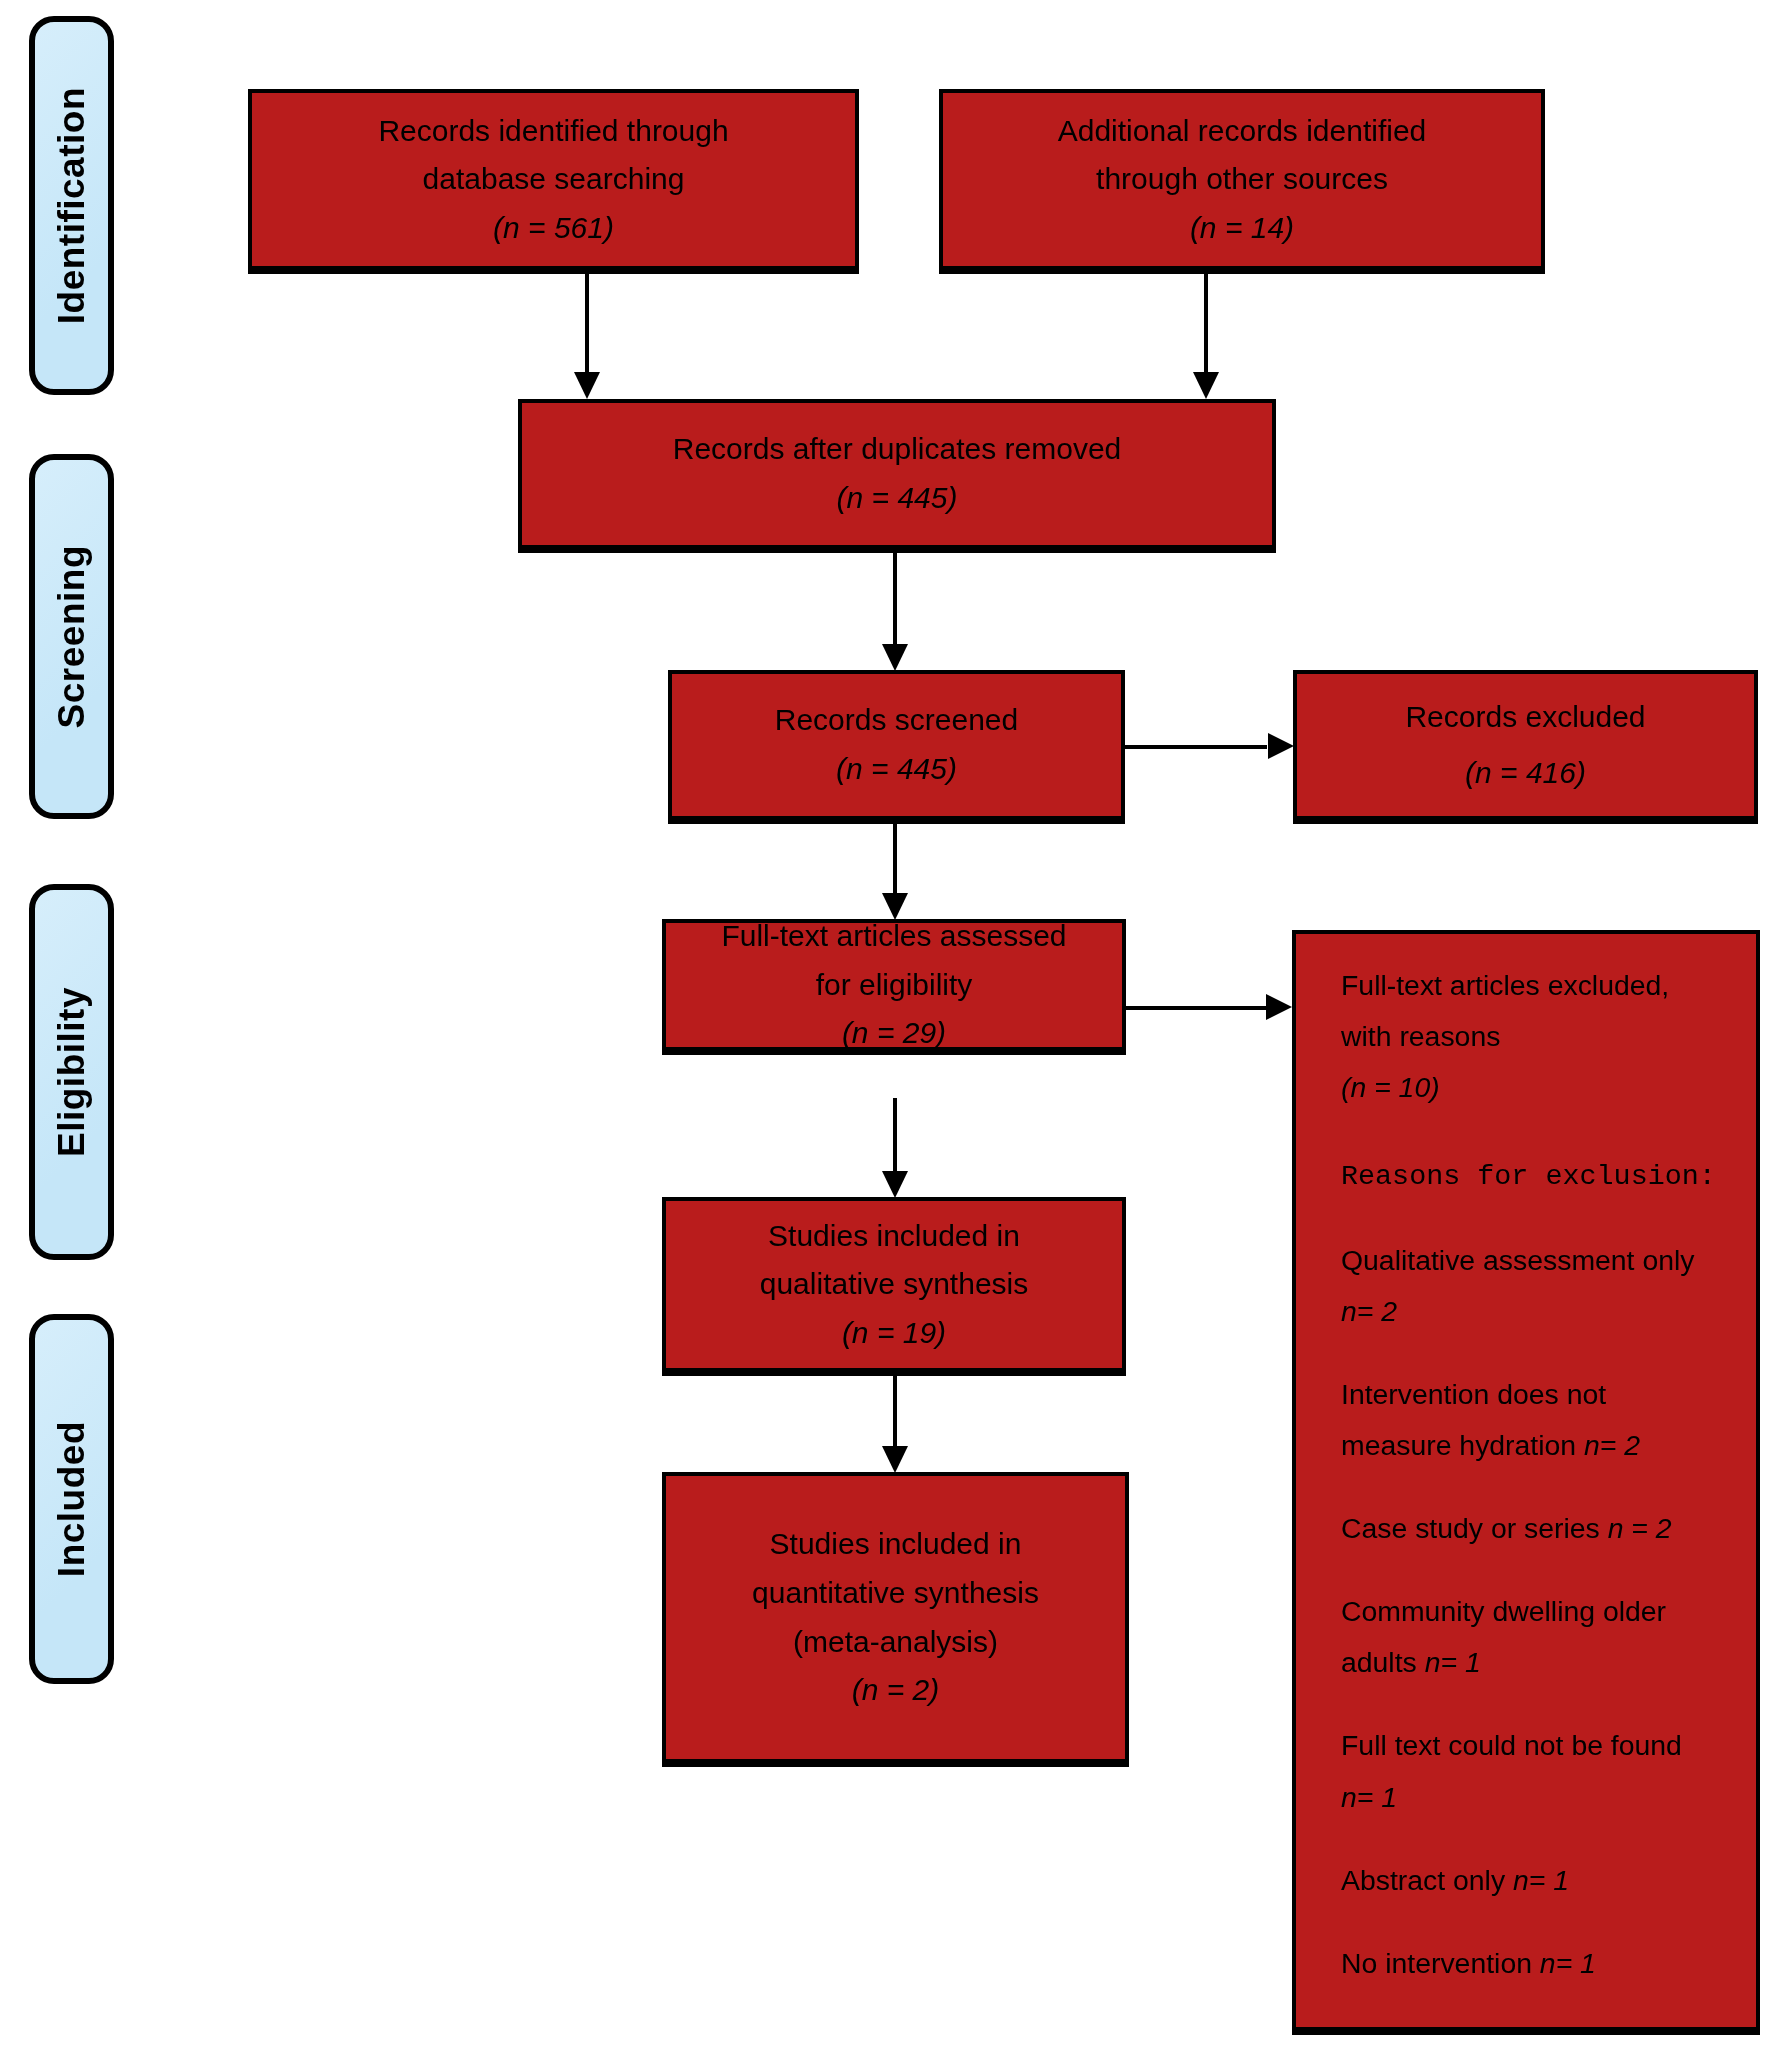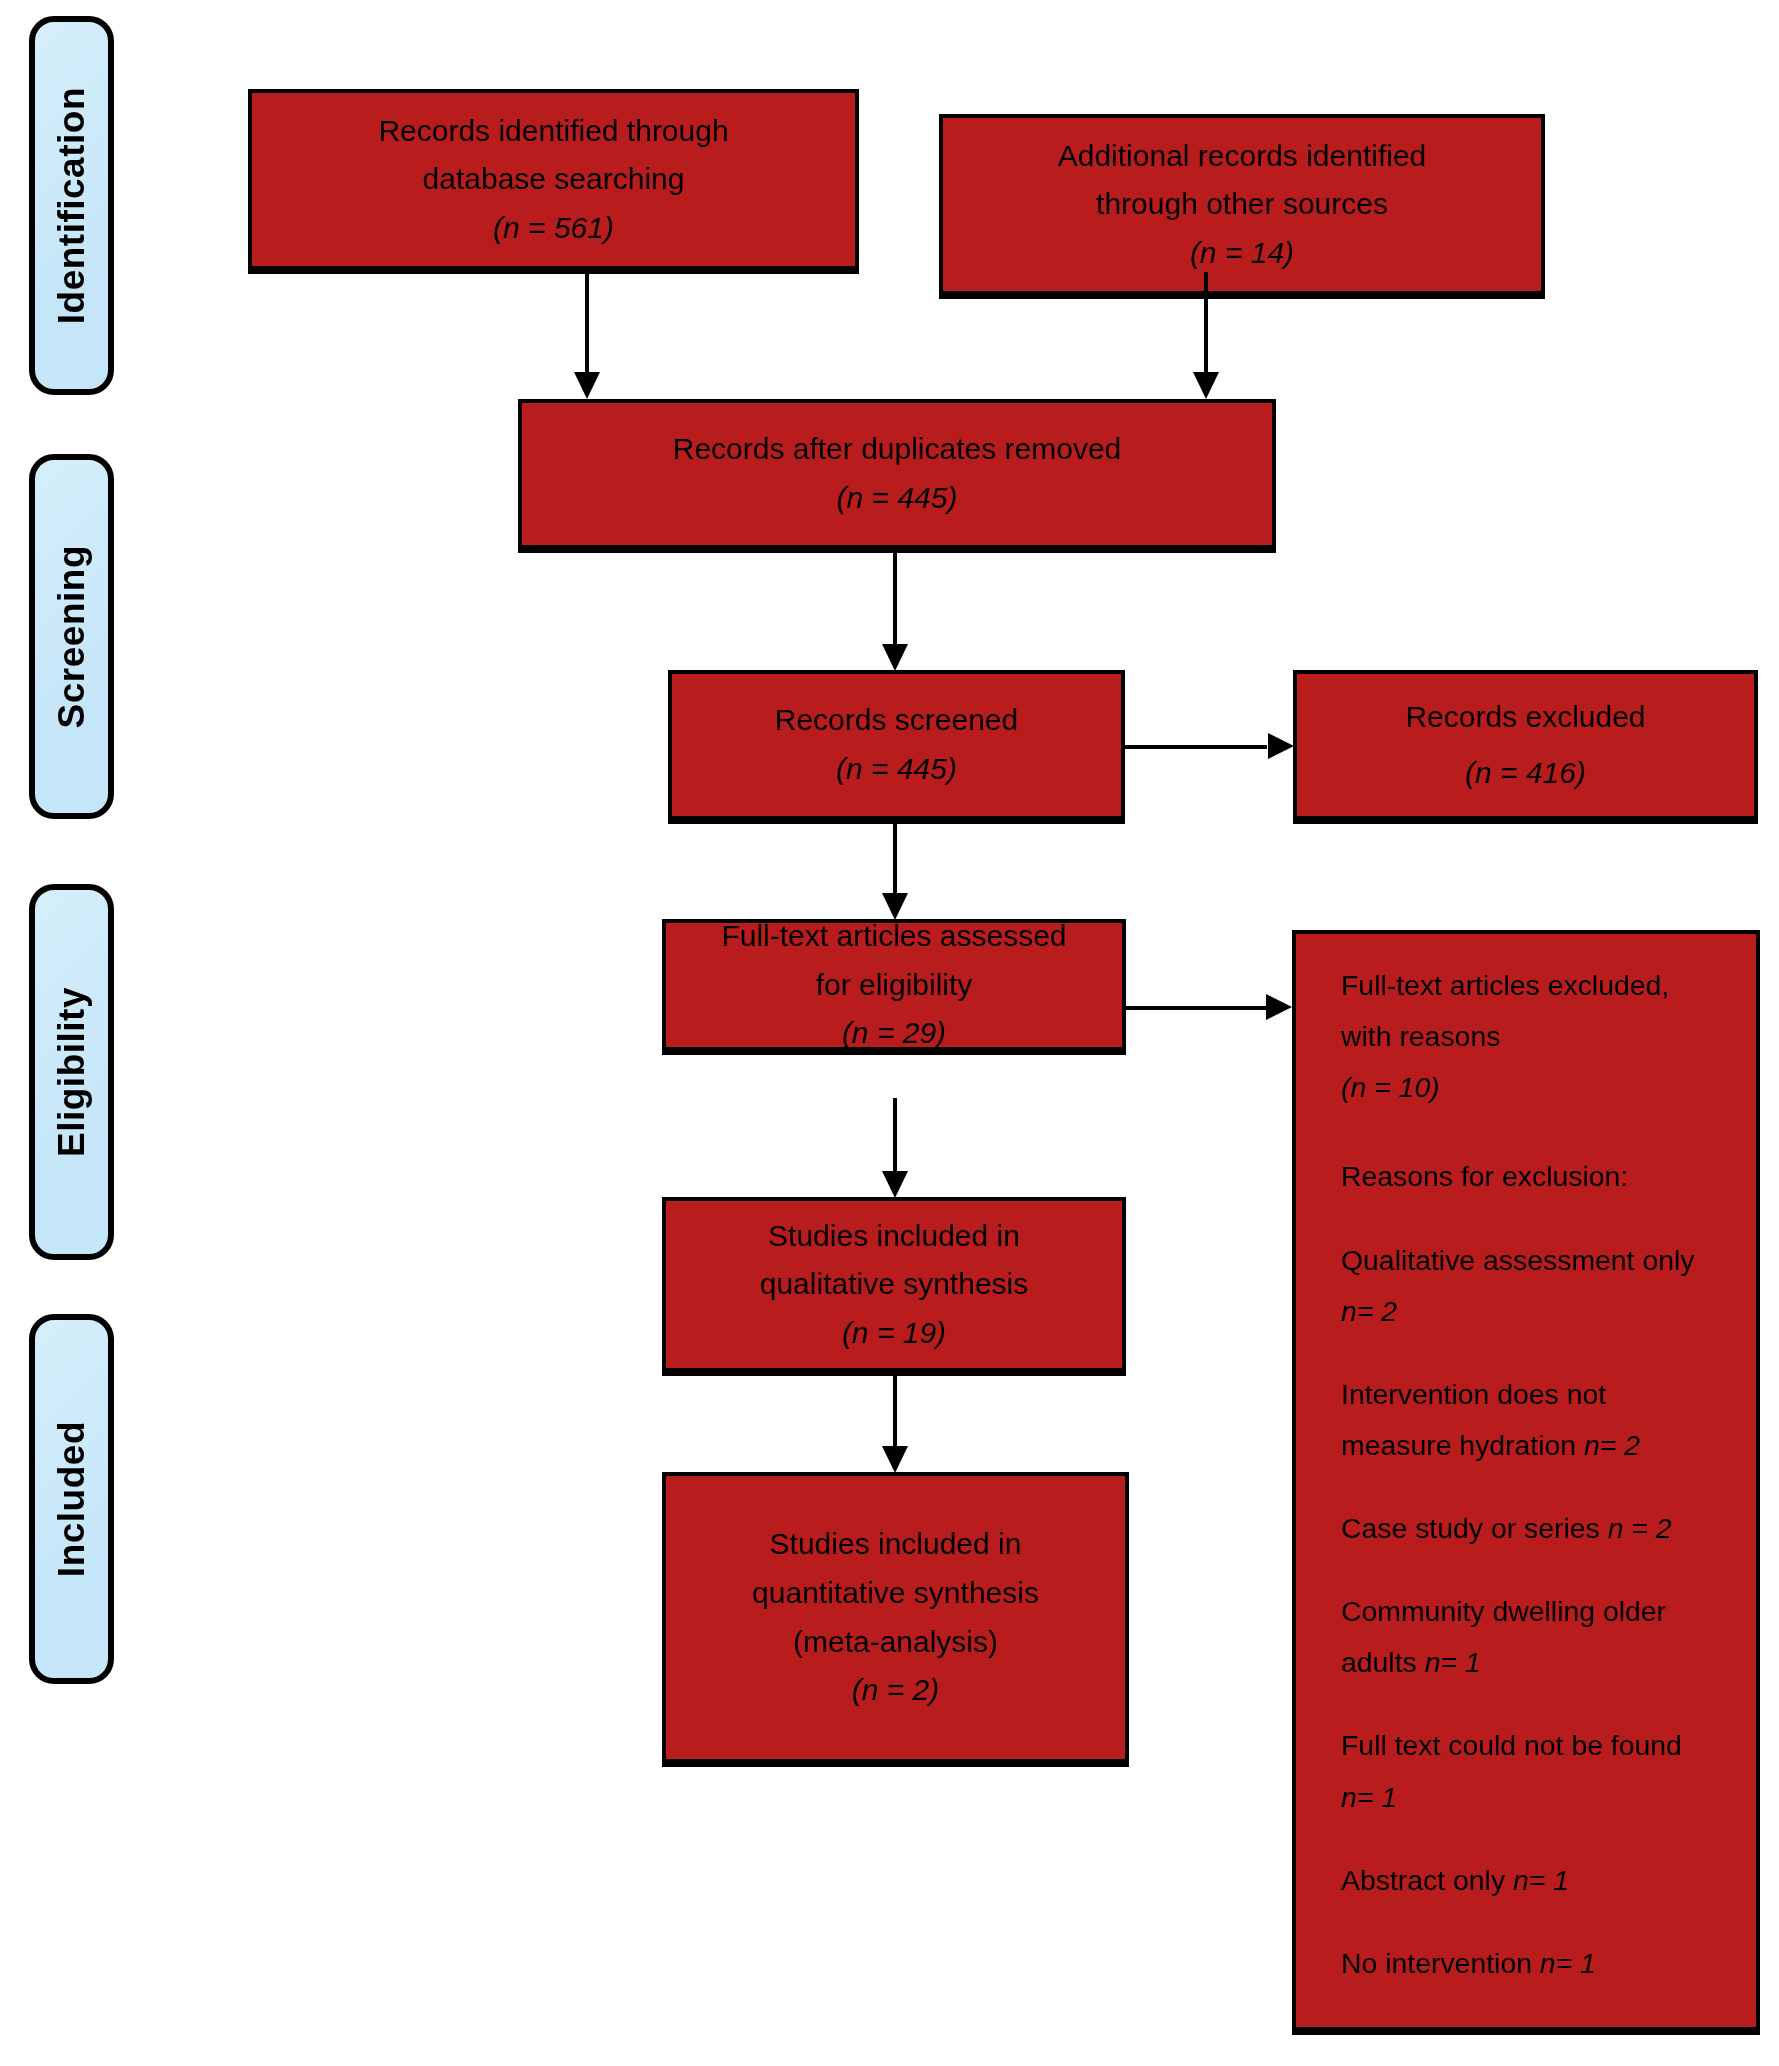--- a/index.html
+++ b/index.html
@@ -26,21 +26,21 @@
     text-align:center;font-size:30px;line-height:1.62;
   }
   .ln{display:block;white-space:nowrap;}
   .it{font-style:italic;}
   
   .box--tall{
     justify-content:flex-start;padding:26px 45px;
     font-size:28.4px;line-height:1.8;
   }
   .b7-head{align-self:stretch;text-align:left;}
-  .reasons-heading{align-self:stretch;text-align:left;margin-top:38px;white-space:nowrap;}
+  .reasons-heading{align-self:stretch;text-align:center;margin-top:38px;white-space:nowrap;font-family:Liberation Mono, monospace;}
   .reasons{align-self:stretch;text-align:left;}
   .reason{margin:32px 0 0 0;}
   
   .vline,.hline{position:absolute;background:#000;}
   .head-down{
     position:absolute;width:0;height:0;
     border-left:13.7px solid transparent;border-right:13.7px solid transparent;
     border-top:27px solid #000;
   }
   .head-right{
@@ -65,21 +65,21 @@
   </div>
   <div class="stage" style="top:1314px;height:370px;">
     <span class="vtext">Included</span>
   </div>
 
   <div class="box" style="left:248px;top:89px;width:611px;height:185px;">
     <span class="ln">Records identified through</span>
     <span class="ln">database searching</span>
     <span class="ln it">(n = 561)</span>
   </div>
-  <div class="box" style="left:939px;top:89px;width:606px;height:185px;margin-top:25px;">
+  <div class="box" style="left:939px;top:89px;width:606px;height:185px;">
     <span class="ln">Additional records identified</span>
     <span class="ln">through other sources</span>
     <span class="ln it">(n = 14)</span>
   </div>
 
   <div class="box" style="left:518px;top:399px;width:758px;height:154px;">
     <span class="ln">Records after duplicates removed</span>
     <span class="ln it">(n = 445)</span>
   </div>
 

